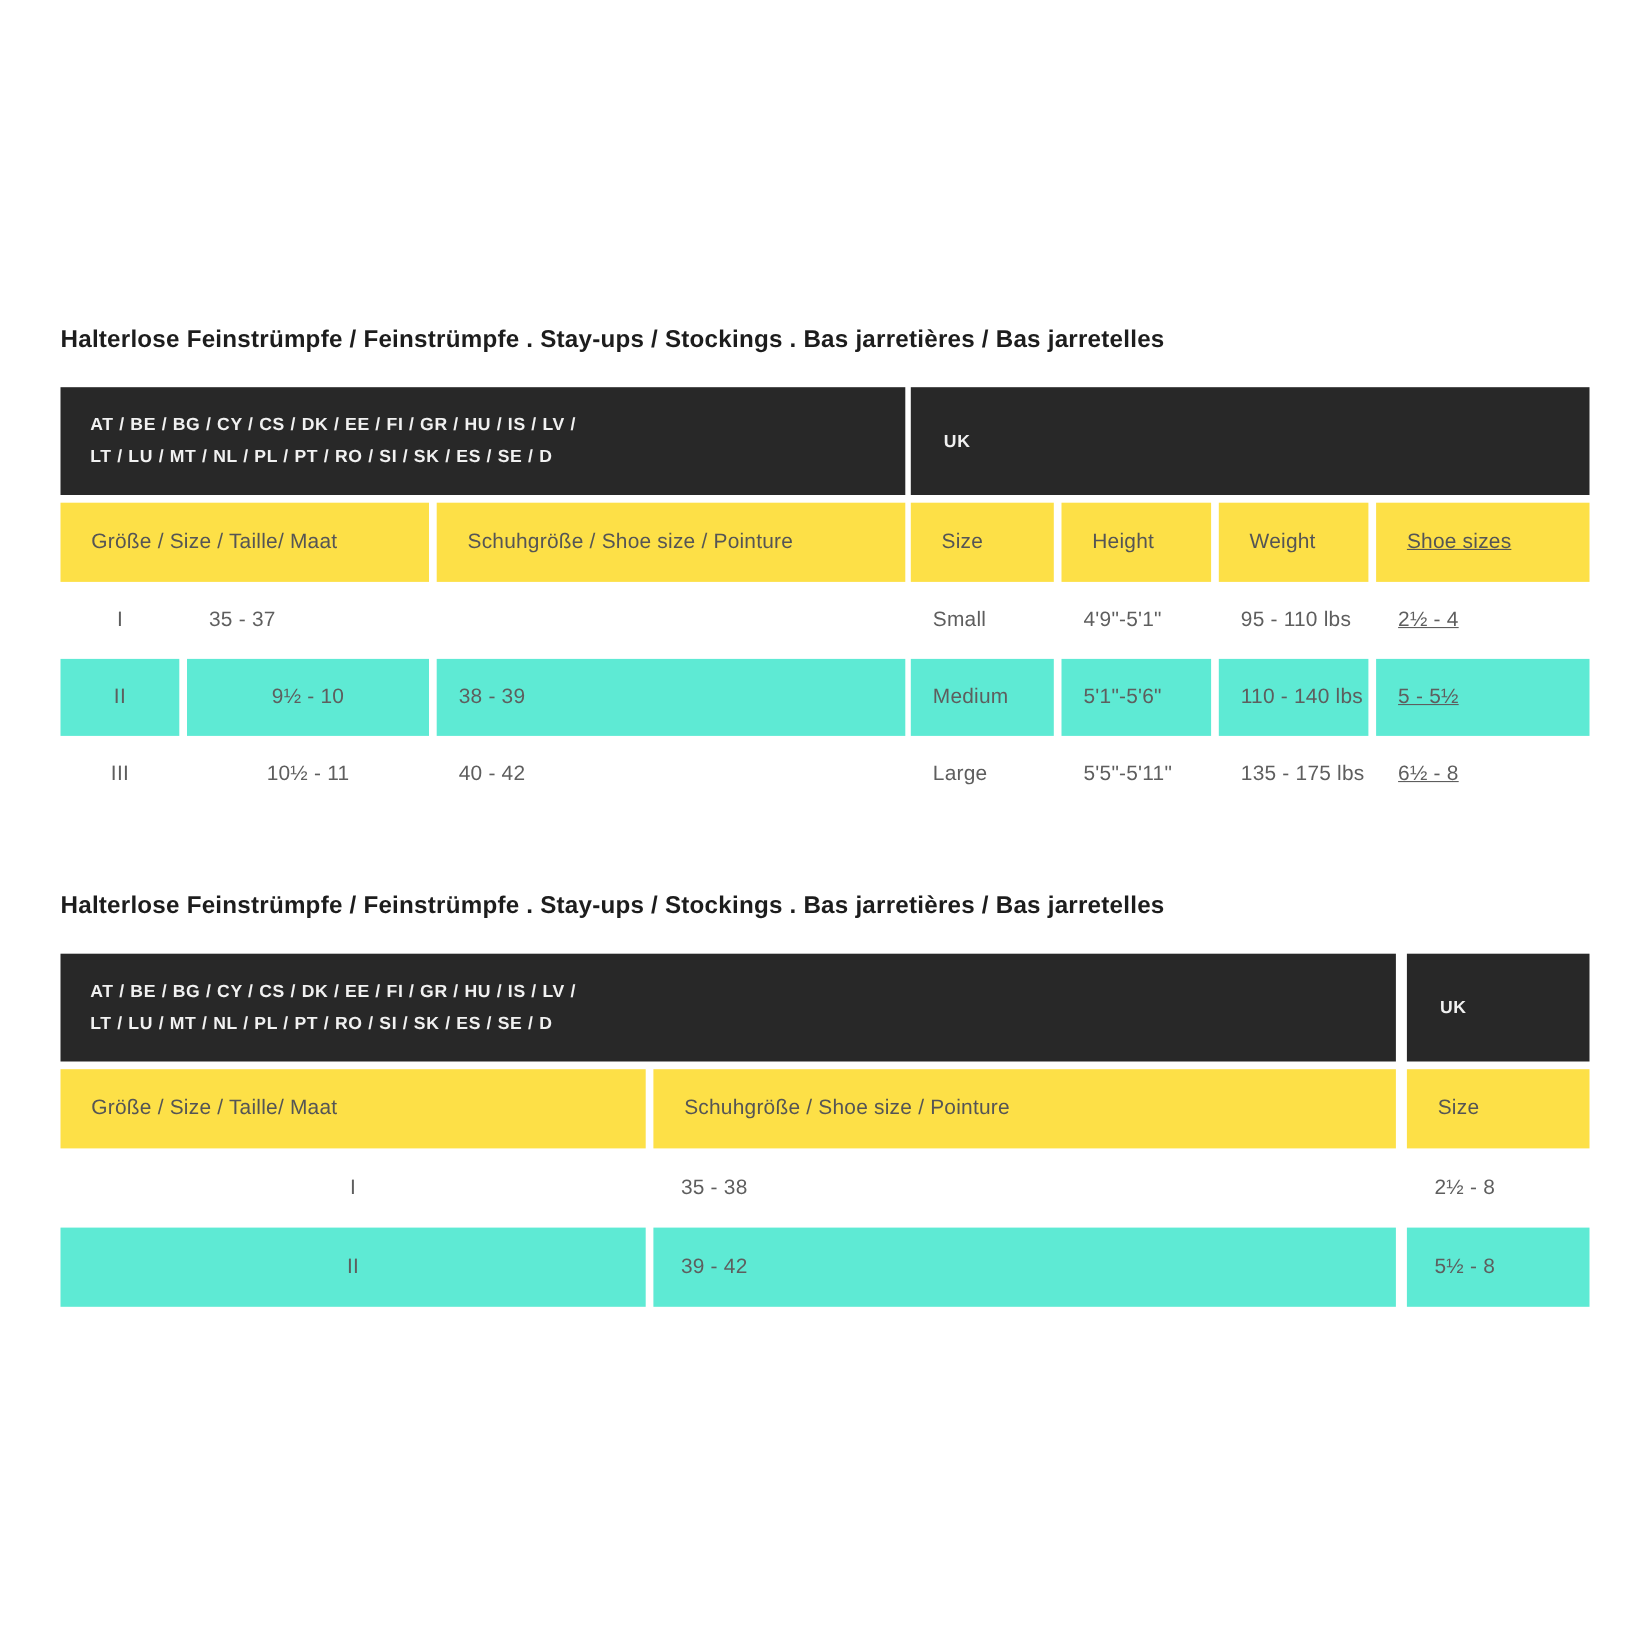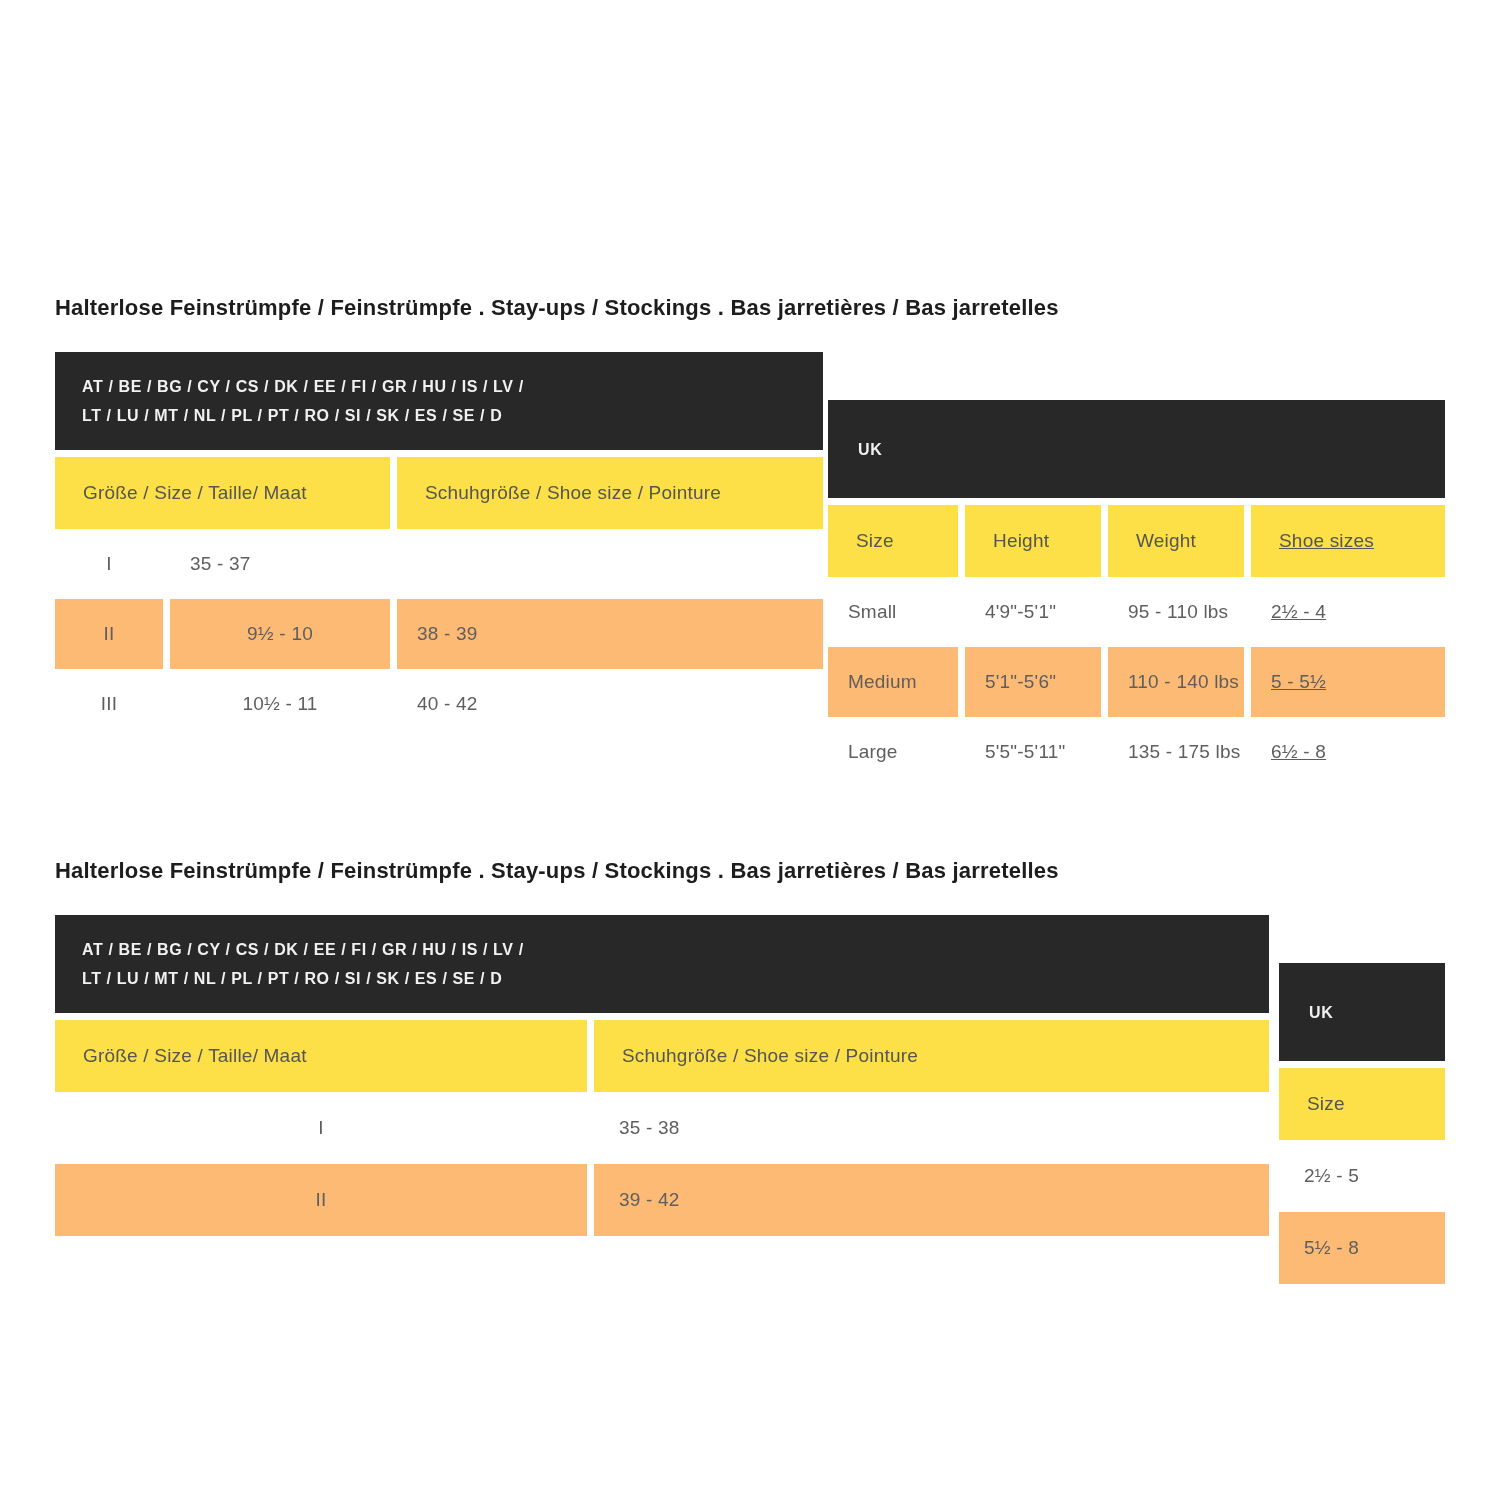--- a/index.html
+++ b/index.html
@@ -48,21 +48,21 @@
     display: flex;
     flex-direction: column;
     justify-content: center;
     padding-left: 27px;
     font-size: 16px;
     font-weight: 700;
     letter-spacing: 0.6px;
     line-height: 29px;
     white-space: nowrap;
   }
-  .sec-uk .dark-header { padding-left: 30px; margin-top: 48px; }
+  .sec-uk .dark-header { padding-left: 30px; }
 
   .colrow {
     display: flex;
     gap: 7px;
   }
   .hcell {
     box-sizing: border-box;
     background: #fde047;
     height: 72px;
     display: flex;
@@ -72,21 +72,21 @@
     letter-spacing: 0.2px;
     color: #555555;
     white-space: nowrap;
   }
   .row {
     display: flex;
     gap: 7px;
     height: 70px;
   }
   .t2 .row { height: 72px; }
-  .row.zebra .cell { background: #fdba74; }
+  .row.zebra .cell { background: #5eead4; }
   .cell {
     box-sizing: border-box;
     display: flex;
     align-items: center;
     font-size: 19px;
     letter-spacing: 0.2px;
     color: #5e5e5e;
     white-space: nowrap;
   }
   .cell.center { justify-content: center; }
@@ -203,21 +203,21 @@
       </div>
 
       <div class="sec-uk">
         <div class="dark-header">
           <div>UK</div>
         </div>
         <div class="colrow">
           <div class="hcell w-uk-c1">Size</div>
         </div>
         <div class="row">
-          <div class="cell padded w-uk-c1">2½ - 5</div>
+          <div class="cell padded w-uk-c1">2½ - 8</div>
         </div>
         <div class="row zebra">
           <div class="cell padded w-uk-c1">5½ - 8</div>
         </div>
       </div>
 
     </div>
   </section>
 
 </div>

